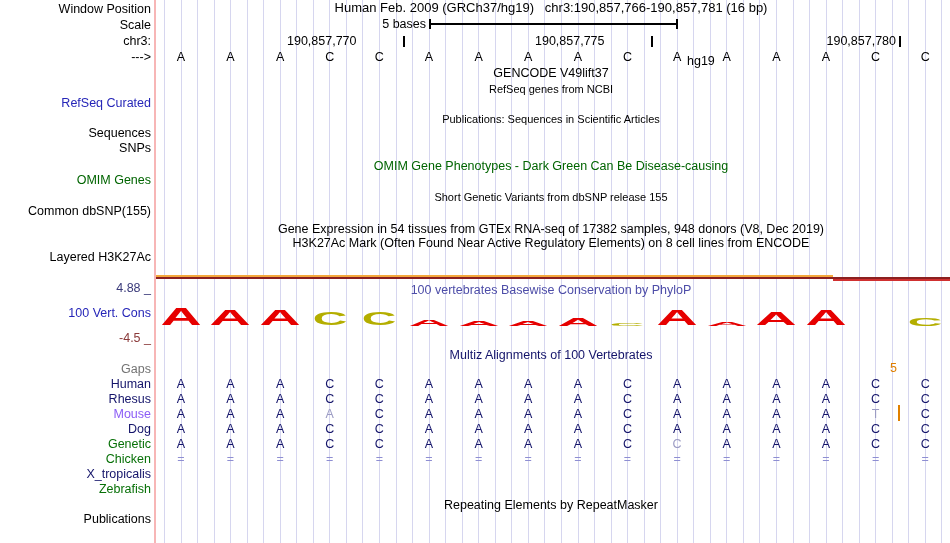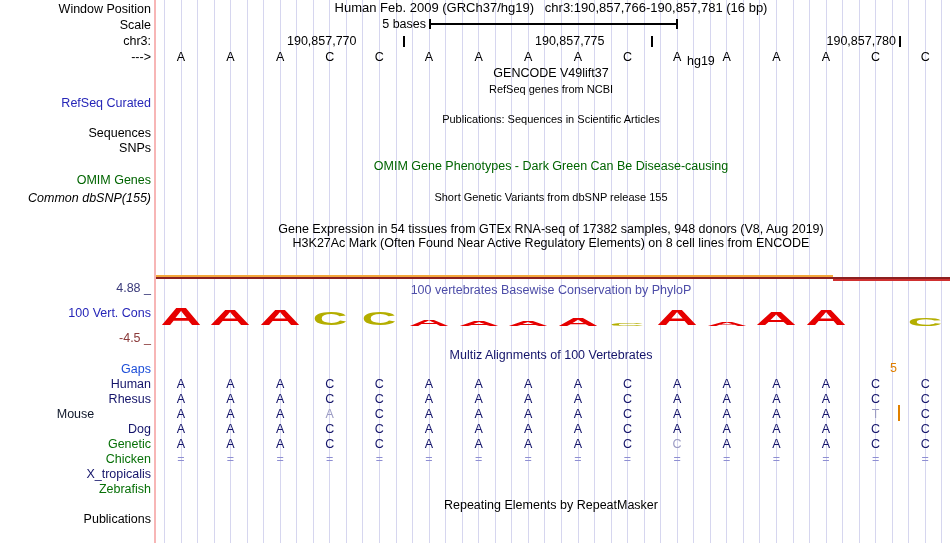--- a/index.html
+++ b/index.html
@@ -65,33 +65,34 @@
     </div>
 
   <div class="t ll" style="top:2px;">Window Position</div>
   <div class="t ll" style="top:18px;">Scale</div>
   <div class="t ll" style="top:34px;">chr3:</div>
   <div class="t ll" style="top:50px;">---&gt;</div>
   <div class="t ll" style="top:96px;  color:#2626b8;">RefSeq Curated</div>
   <div class="t ll" style="top:126px;">Sequences</div>
   <div class="t ll" style="top:141px;">SNPs</div>
   <div class="t ll" style="top:173px; color:#006400;">OMIM Genes</div>
-  <div class="t ll" style="top:191px;font-style:italic;">Common dbSNP(155)</div>
+  <div class="t ll" style="top:204px;">Common dbSNP(155)</div>
+  <div class="t ll" style="top:250px;">Layered H3K27Ac</div>
   <div class="t ll" style="top:281px; color:#3a3a7a;">4.88 _</div>
   <div class="t ll" style="top:306px; color:#2626b8;">100 Vert. Cons</div>
   <div class="t ll" style="top:331px; color:#8b3a3a;">-4.5 _</div>
-  <div class="t ll" style="top:362px; color:#1d4ed8;">Gaps</div>
+  <div class="t ll" style="top:362px; color:#737373;">Gaps</div>
   <div class="t ll" style="top:512px;">Publications</div>
 
   <div class="t center" style="top:66px;">GENCODE V49lift37</div>
   <div class="t center small" style="top:82px;">RefSeq genes from NCBI</div>
   <div class="t center small" style="top:112px;">Publications: Sequences in Scientific Articles</div>
   <div class="t center" style="top:159px; color:#006400;">OMIM Gene Phenotypes - Dark Green Can Be Disease-causing</div>
   <div class="t center small" style="top:190px;">Short Genetic Variants from dbSNP release 155</div>
-  <div class="t center" style="top:222px;">Gene Expression in 54 tissues from GTEx RNA-seq of 17382 samples, 948 donors (V8, Aug 2019)</div>
+  <div class="t center" style="top:222px;">Gene Expression in 54 tissues from GTEx RNA-seq of 17382 samples, 948 donors (V8, Dec 2019)</div>
   <div class="t center" style="top:236px;">H3K27Ac Mark (Often Found Near Active Regulatory Elements) on 8 cell lines from ENCODE</div>
   <div class="t center" style="top:283px; color:#4d4da8;">100 vertebrates Basewise Conservation by PhyloP</div>
   <div class="t center" style="top:348px; color:#14146a;">Multiz Alignments of 100 Vertebrates</div>
   <div class="t center" style="top:498px;">Repeating Elements by RepeatMasker</div>
 
   <div class="hline" style="left:156px; top:277px; width:794px; background:#8b2020;"></div>
   <div class="hline" style="left:156px; top:275px; width:677px; height:1.5px; background:#f4a83c;"></div>
   <div class="hline" style="left:833px; top:279px; width:117px; height:1.5px; background:#d03030;"></div>
 
   <div id="logo-layer">
@@ -140,21 +141,21 @@
       <div class="cell" style="left:458.5625px; top:392px; color:#14146a;">A</div>
       <div class="cell" style="left:508.1875px; top:392px; color:#14146a;">A</div>
       <div class="cell" style="left:557.8125px; top:392px; color:#14146a;">A</div>
       <div class="cell" style="left:607.4375px; top:392px; color:#14146a;">C</div>
       <div class="cell" style="left:657.0625px; top:392px; color:#14146a;">A</div>
       <div class="cell" style="left:706.6875px; top:392px; color:#14146a;">A</div>
       <div class="cell" style="left:756.3125px; top:392px; color:#14146a;">A</div>
       <div class="cell" style="left:805.9375px; top:392px; color:#14146a;">A</div>
       <div class="cell" style="left:855.5625px; top:392px; color:#14146a;">C</div>
       <div class="cell" style="left:905.1875px; top:392px; color:#14146a;">C</div>
-      <div class="t ll" style="top:407px; color:#0f172a;text-align:center;">Mouse</div>
+      <div class="t ll" style="top:407px; color:#8b5cf6;">Mouse</div>
       <div class="cell" style="left:160.8125px; top:407px; color:#14146a;">A</div>
       <div class="cell" style="left:210.4375px; top:407px; color:#14146a;">A</div>
       <div class="cell" style="left:260.0625px; top:407px; color:#14146a;">A</div>
       <div class="cell" style="left:309.6875px; top:407px; color:#9c9cc4;">A</div>
       <div class="cell" style="left:359.3125px; top:407px; color:#14146a;">C</div>
       <div class="cell" style="left:408.9375px; top:407px; color:#14146a;">A</div>
       <div class="cell" style="left:458.5625px; top:407px; color:#14146a;">A</div>
       <div class="cell" style="left:508.1875px; top:407px; color:#14146a;">A</div>
       <div class="cell" style="left:557.8125px; top:407px; color:#14146a;">A</div>
       <div class="cell" style="left:607.4375px; top:407px; color:#14146a;">C</div>

